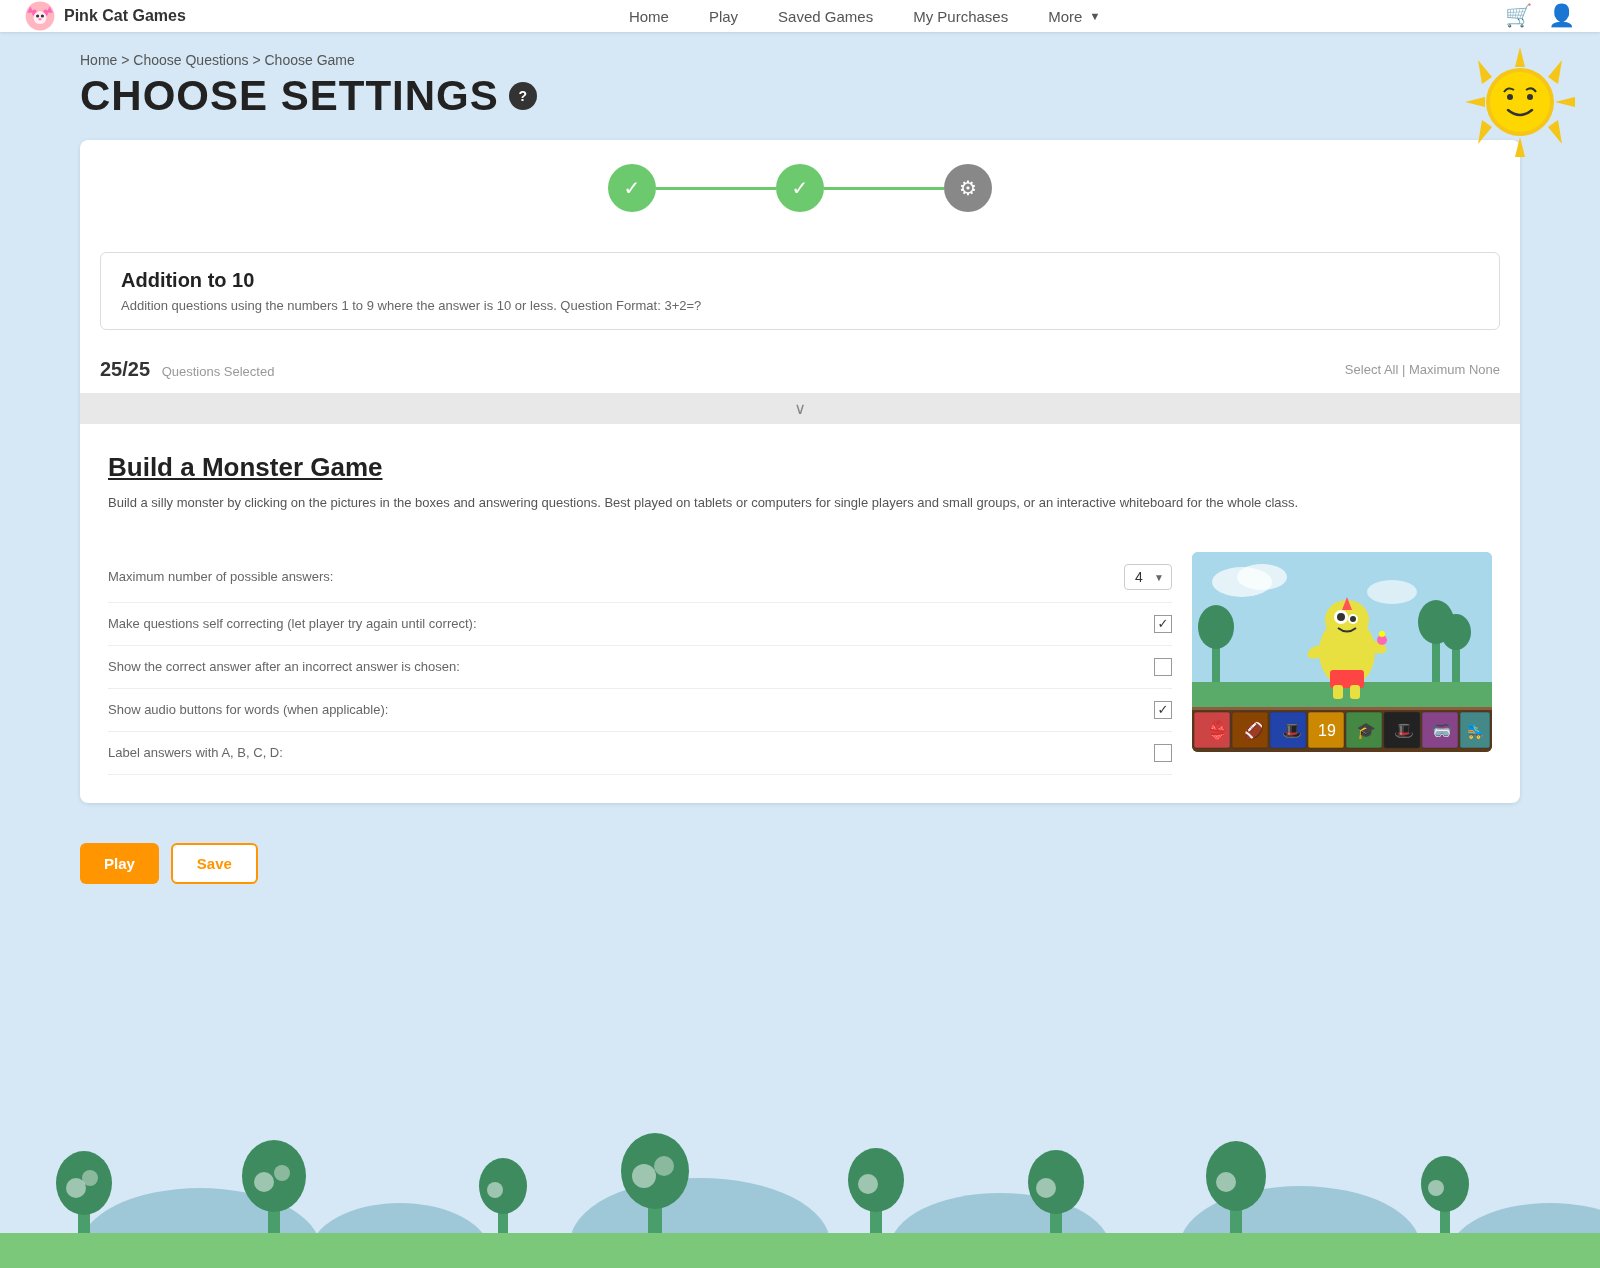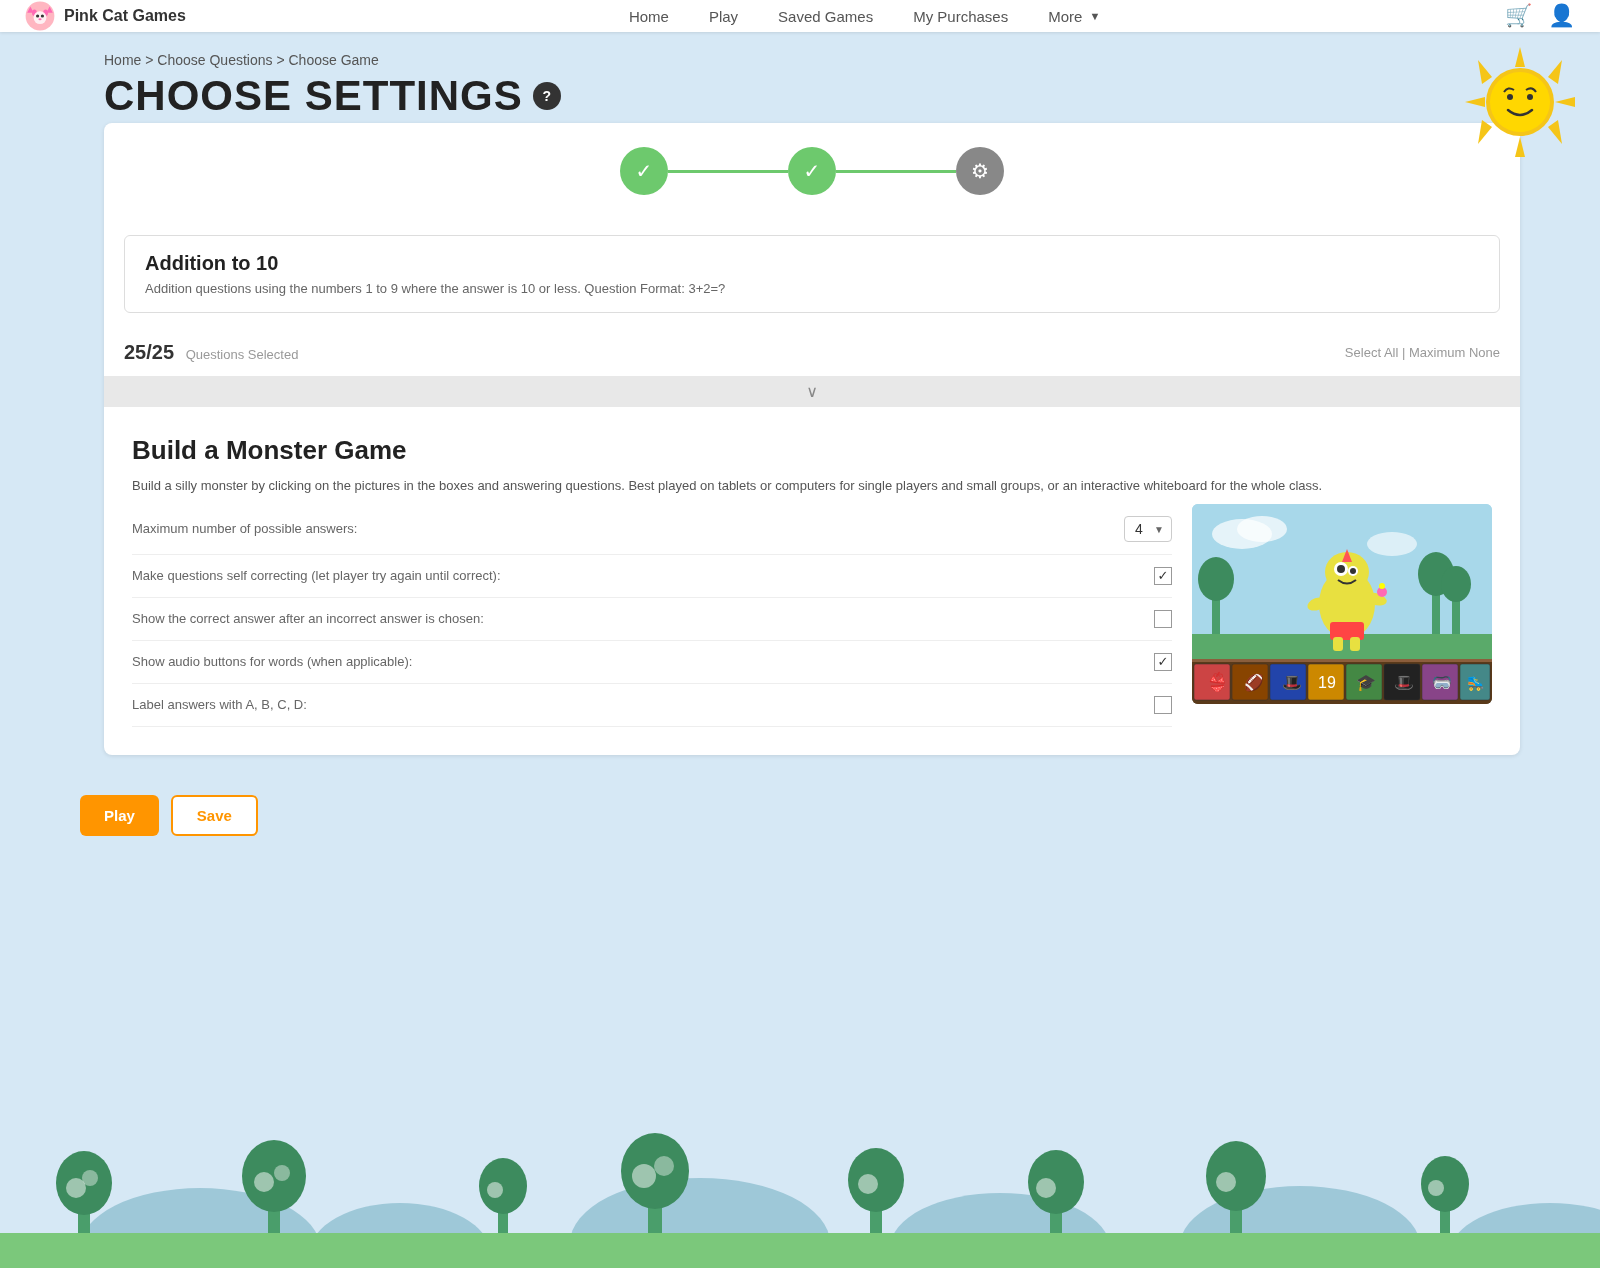--- a/index.html
+++ b/index.html
@@ -56,37 +56,37 @@
     .nav-icon-btn {
       background: none;
       border: none;
       cursor: pointer;
       color: #555;
       font-size: 22px;
     }
 
     
     .main-content {
-      padding: 20px 80px 0 104px;
+      padding: 20px 80px 0 80px;
       position: relative;
       border-radius: 26px;
     }
 
     .breadcrumb {
       font-size: 14px;
       color: #555;
       margin-bottom: 4px;
     }
     .breadcrumb a { color: #555; text-decoration: none; }
 
     .page-title-row {
       display: flex;
       align-items: center;
       gap: 10px;
-      margin-bottom: 3px;
+      margin-bottom: 20px;
     }
     .page-title {
       font-size: 42px;
       font-weight: 900;
       color: #222;
       letter-spacing: 1px;
     }
     .help-icon {
       width: 28px;
       height: 28px;
@@ -207,26 +207,27 @@
 
     
     .game-section {
       padding: 28px 28px;
     }
     .game-title {
       font-size: 26px;
       font-weight: bold;
       color: #222;
       margin-bottom: 10px;
+      text-decoration: underline;
     }
     .game-desc {
       font-size: 13px;
       color: #555;
       line-height: 1.5;
-      margin-bottom: 8px;
+      margin-bottom: 39px;
     }
 
     .settings-grid {
       display: flex;
       gap: 20px;
     }
     .settings-left {
       flex: 1;
     }
     .settings-right {

